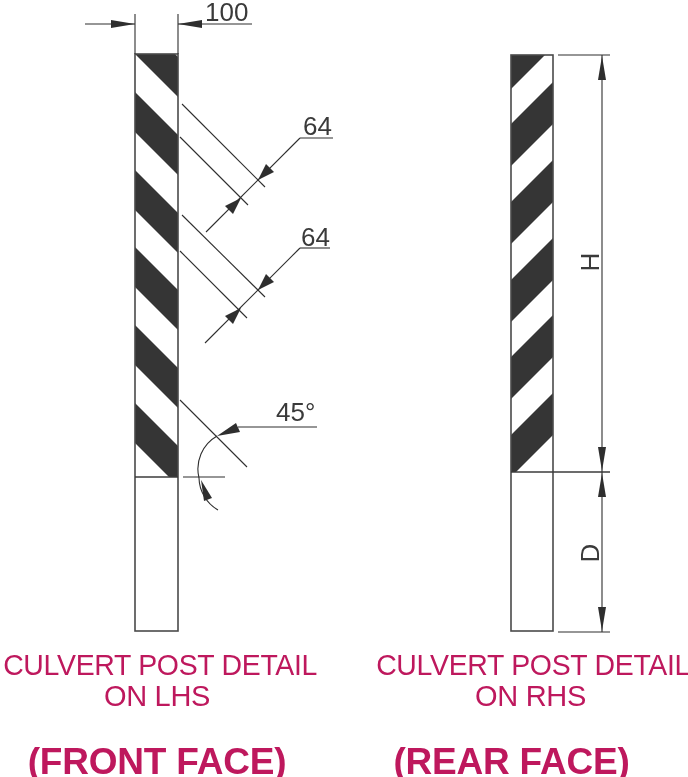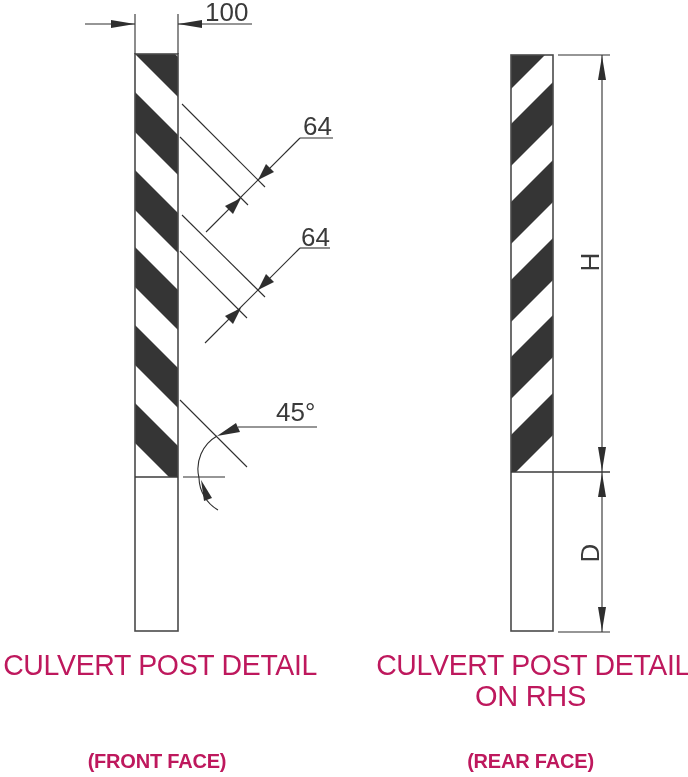--- a/index.html
+++ b/index.html
@@ -7,21 +7,21 @@
   #drawing { position: absolute; left: 0; top: 0; width: 688px; height: 777px; }
   .ln { stroke: #3b3b3b; stroke-width: 1.3; fill: none; }
   .ln-thin { stroke: #2e2e2e; stroke-width: 1.1; fill: none; }
   .post-outline { stroke: #4a4a4a; stroke-width: 1.6; fill: none; }
   .stripe { fill: #353535; }
   .arrow { fill: #2e2e2e; }
   .dimtxt { font-family: "Liberation Sans", sans-serif; font-size: 26px; fill: #3a3a3a; }
   .label { position: absolute; font-family: "Liberation Sans", sans-serif; color: #be185d;
            text-align: center; white-space: nowrap; transform-origin: center top; }
   .title-line { font-size: 29px; line-height: 31px; letter-spacing: -0.3px; }
-  .face-line { font-size: 20px; font-weight: bold; line-height: 31px; letter-spacing: -0.2px; }
+  .face-line { font-size: 37px; font-weight: bold; line-height: 31px; letter-spacing: -0.2px; }
 </style>
 </head>
 <body>
 
 <svg id="drawing" xmlns="http://www.w3.org/2000/svg" width="688" height="777" viewBox="0 0 688 777">
   <defs>
     <clipPath id="clipL">
         <rect x="135" y="54" width="43" height="423"></rect>
       </clipPath>
     <clipPath id="clipR">
@@ -107,20 +107,21 @@
     <polygon class="arrow" points="602,471 598,447 606,447"></polygon>
     <polygon class="arrow" points="602,473 598,497 606,497"></polygon>
     <polygon class="arrow" points="602,631 598,607 606,607"></polygon>
     <text class="dimtxt" transform="translate(599,262) rotate(-90)" text-anchor="middle">H</text>
     <text class="dimtxt" transform="translate(599,553) rotate(-90)" text-anchor="middle">D</text>
   </g>
 </svg>
 
 <div class="label" style="left:0; top:650px; width:314px;">
   <div class="title-line" style="display: block; transform: scaleX(0.980054); transform-origin: center top;">CULVERT POST DETAIL</div>
+  <div class="title-line" style="display: block;">ON LHS</div>
 </div>
 <div class="label face-line" style="left:0; top:746px; width:314px;">(FRONT FACE)</div>
 
 <div class="label" style="left:373px; top:650px; width:315px;">
   <div class="title-line" style="display: block; transform: scaleX(0.980054); transform-origin: center top;">CULVERT POST DETAIL</div>
   <div class="title-line" style="display: block;">ON RHS</div>
 </div>
-<div class="label face-line" style="left:373px; top:746px; width:315px;">(REAR FACE)</div>
+<div class="label face-line" style="left:354px; top:746px; width:315px;">(REAR FACE)</div>
 
 </body></html>

